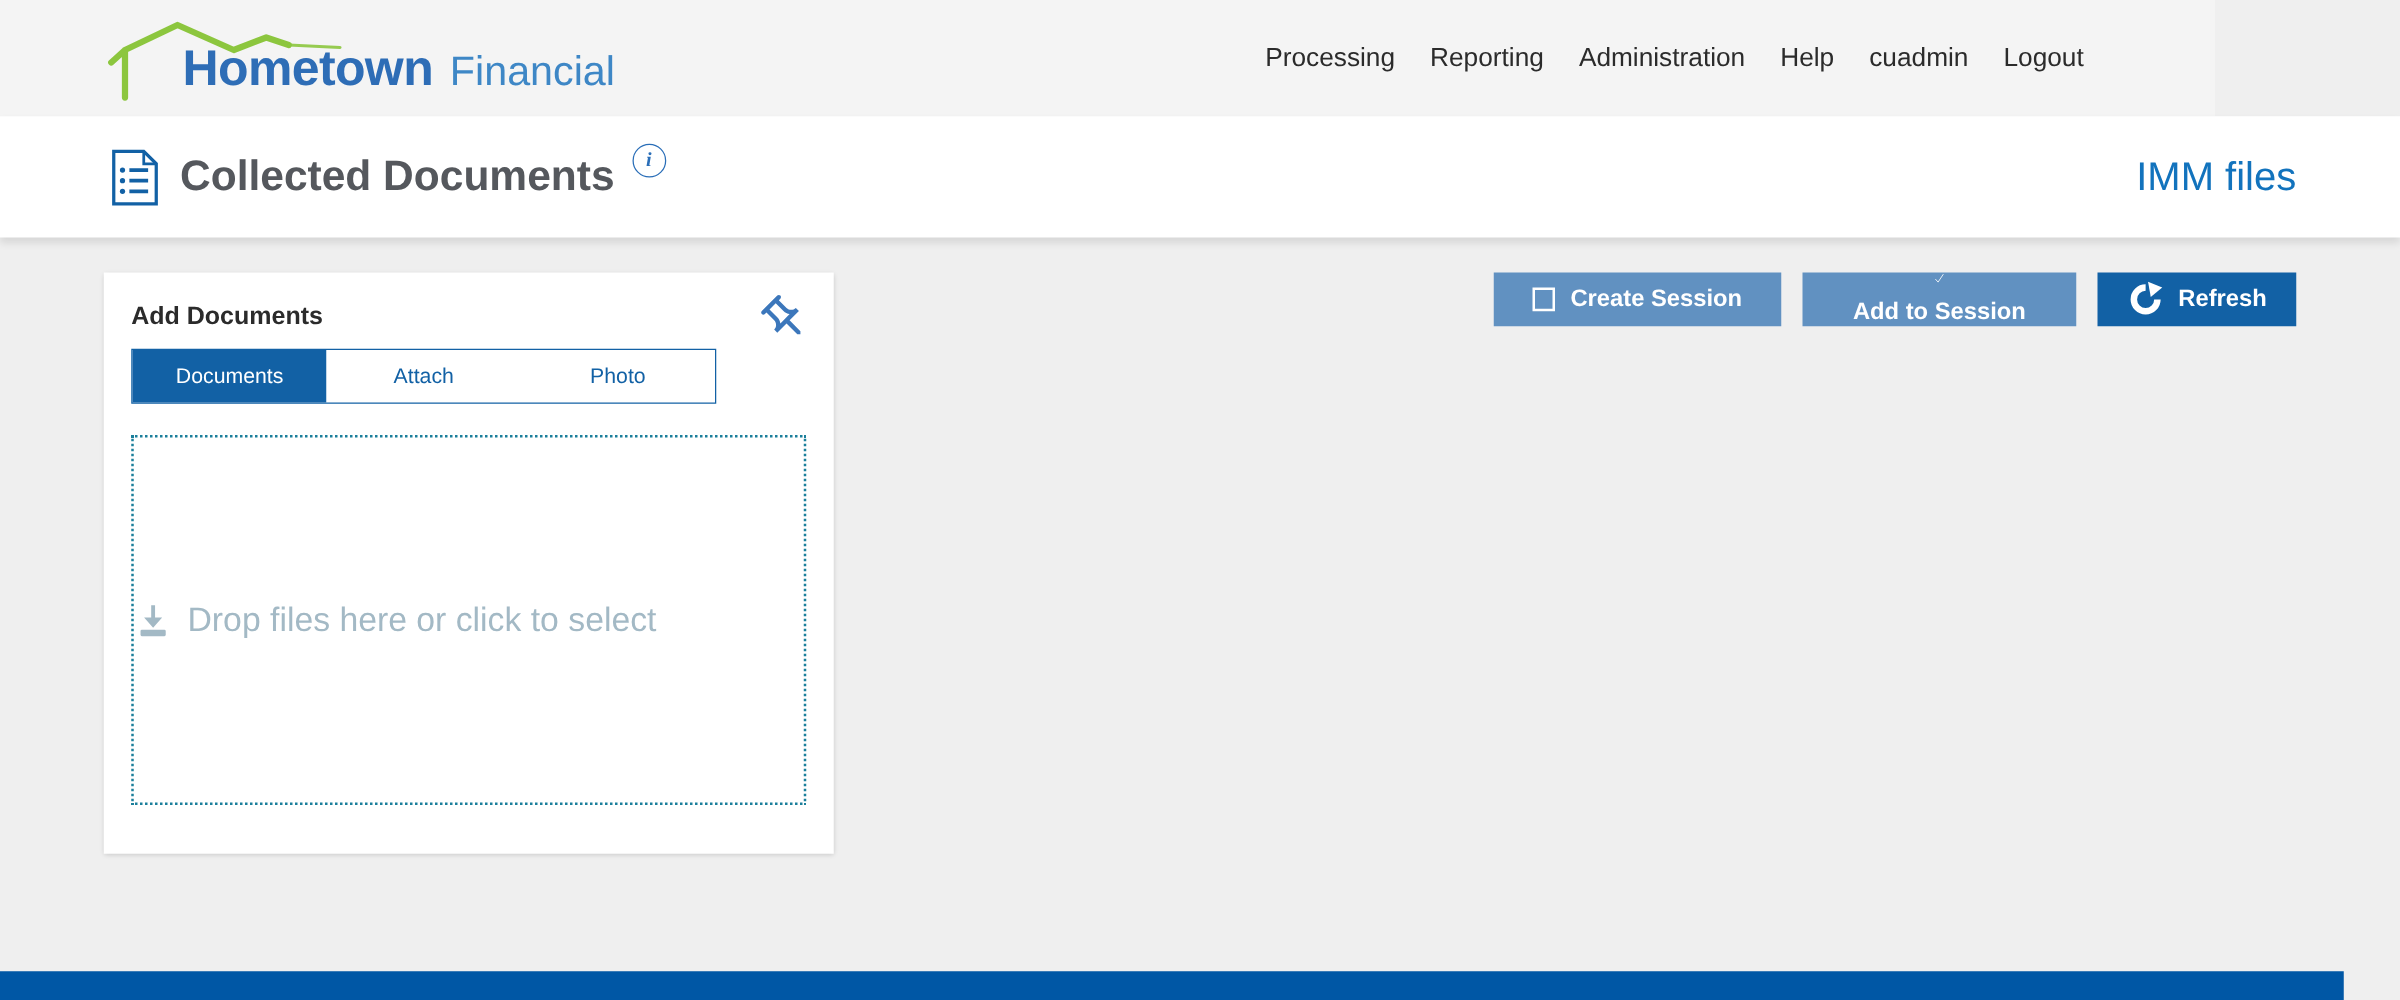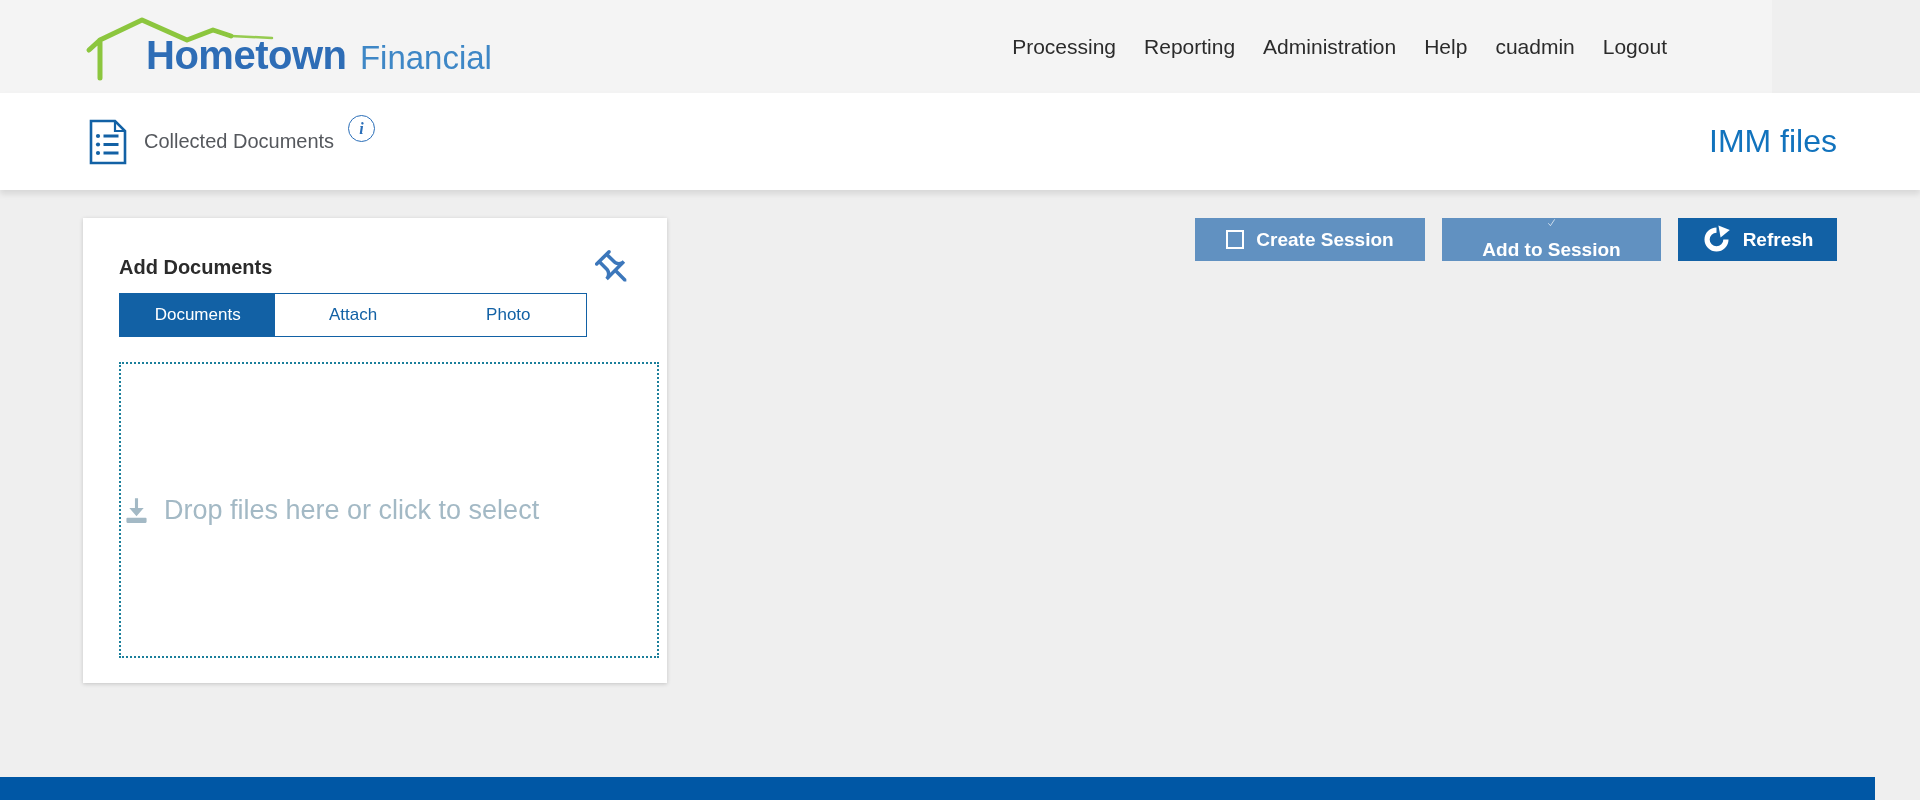--- a/index.html
+++ b/index.html
@@ -25,33 +25,33 @@
   .logo-text{position:absolute;left:62px;bottom:15px;white-space:nowrap;}
   .logo-primary{font-size:40px;font-weight:700;color:var(--brand-blue);letter-spacing:-0.5px;}
   .logo-secondary{font-size:33px;font-weight:400;color:var(--brand-blue-light);margin-left:9px;}
   .nav{position:absolute;right:105px;top:0;height:93px;display:flex;align-items:center;gap:28px;}
   .nav-item{font-size:21px;color:#2b2b2b;cursor:pointer;white-space:nowrap;}
 
   
   .pageheader{position:absolute;left:0;top:93px;width:1920px;height:97px;background:#ffffff;
               box-shadow:0 4px 6px rgba(0,0,0,0.10);z-index:2;}
   .ph-left{position:absolute;left:88px;top:0;height:97px;display:flex;align-items:center;}
-  .page-title{font-size:20px;font-weight:400;color:#55585d;margin-left:16px;}
+  .page-title{font-size:34px;font-weight:700;color:#55585d;margin-left:16px;}
   .info-badge{display:inline-flex;align-items:center;justify-content:center;width:27px;height:27px;
               border:1.5px solid var(--icon-blue);border-radius:50%;color:var(--icon-blue);
               font-family:"Liberation Serif",serif;font-style:italic;font-weight:700;font-size:16px;
               margin-left:14px;position:relative;top:-13px;cursor:pointer;}
   .product-name{position:absolute;right:83px;top:0;height:97px;display:flex;align-items:center;
                 font-size:32px;color:var(--product-blue);}
 
   
   .main{position:absolute;left:0;top:190px;width:1920px;height:587px;background:#efefef;}
 
   .card{position:absolute;left:83px;top:28px;width:584px;height:465px;background:#ffffff;
-        box-shadow:0 1px 4px rgba(0,0,0,0.18);padding:36px;}
+        box-shadow:0 1px 4px rgba(0,0,0,0.18);padding:22px;}
   .card-head{display:flex;align-items:flex-start;justify-content:space-between;height:39px;}
   .card-title{font-size:20px;font-weight:600;color:#2b2b2b;padding-top:2px;}
   .pin-btn{cursor:pointer;margin-top:-6px;margin-right:-4px;}
 
   .tabs{display:flex;width:468px;height:44px;border:1px solid var(--accent-blue);background:#ffffff;}
   .tab{flex:1;display:flex;align-items:center;justify-content:center;font-size:17px;font-weight:500;
        color:var(--accent-blue);cursor:pointer;}
   .tab.active{background:var(--accent-blue);color:#ffffff;}
 
   .dropzone{margin-top:25px;width:540px;height:296px;border:2px dotted var(--teal-border);

